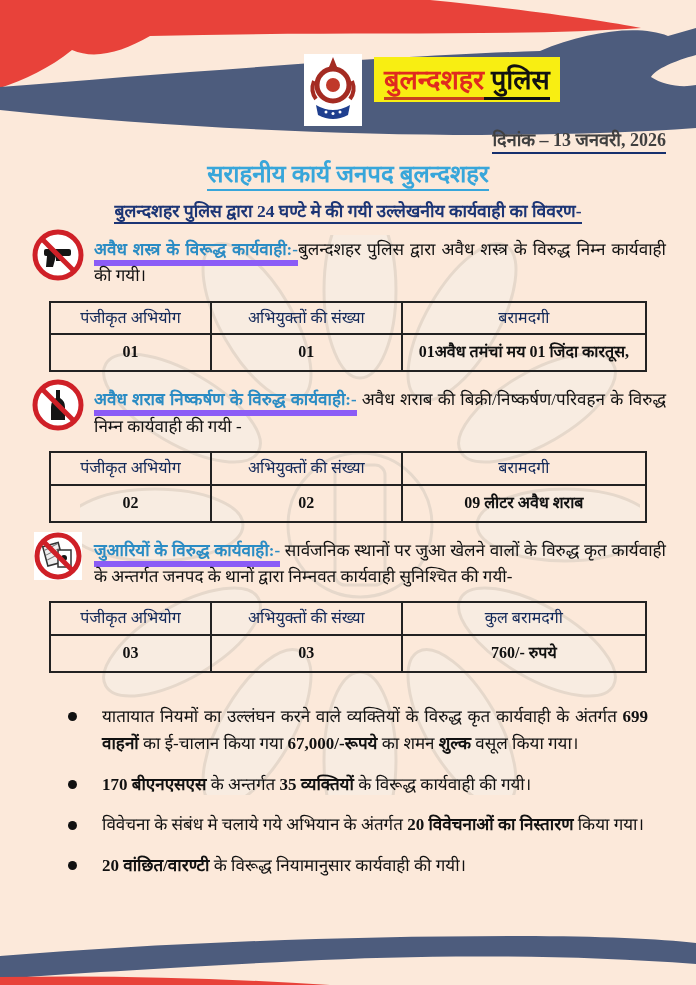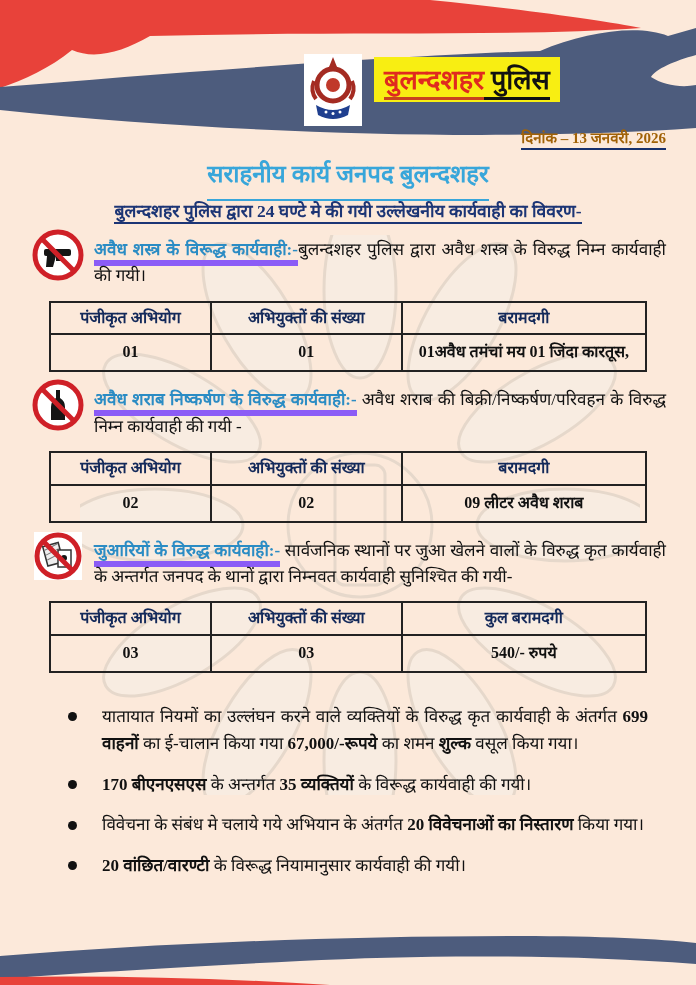--- a/index.html
+++ b/index.html
@@ -16,44 +16,44 @@
   .logo-box{position:absolute;left:304px;top:54px;width:58px;height:72px;background:#fff;z-index:3;}
   .logo-box svg{display:block;margin:1px auto;}
   .title-badge{
     position:absolute;left:374px;top:57px;z-index:3;background:#f8ee12;
     padding:3px 10px 5px 10px;font-weight:bold;font-size:27px;white-space:nowrap;
   }
   .title-badge .t1{color:#e02a1f;border-bottom:3px solid #c8431e;padding-bottom:2px;}
   .title-badge .t2{color:#111;border-bottom:3px solid #111;padding-bottom:2px;}
   .date-line{
     position:absolute;right:30px;top:127px;z-index:3;
-    color:#a16207;font-weight:bold;font-size:15px;
+    color:#404040;font-weight:bold;font-size:18px;
     border-bottom:2px solid #16306d;padding-bottom:1px;
   }
   .content{position:absolute;top:156px;left:30px;right:30px;z-index:2;}
   .main-heading{margin:0;text-align:center;}
   .main-heading span{
     color:#38a6da;font-size:24px;font-weight:bold;
-    border-bottom:2px solid #38a6da;padding-bottom:12px;
+    border-bottom:2px solid #38a6da;padding-bottom:2px;
   }
   .sub-heading{margin:9px 0 0 0;text-align:center;}
   .sub-heading span{
     color:#1c3575;font-size:17.5px;font-weight:bold;
     border-bottom:2px solid #1c3575;padding-bottom:1px;
   }
   .section{margin-top:15px;font-size:17px;line-height:1.55;text-align:justify;}
   .section p{margin:0;}
   .sec-icon{float:left;width:52px;height:52px;margin:-8px 10px 0 2px;}
   .sec-head{color:#2b8cc4;font-weight:bold;border-bottom:6px solid #8b5cf6;padding-bottom:1px;}
   table.stat{
     width:598px;margin:11px auto 0 auto;border-collapse:collapse;
     font-size:16px;table-layout:fixed;
   }
   table.stat th,table.stat td{border:2px solid #222;text-align:center;}
-  table.stat th{color:#13295a;font-weight:bold;padding:3px 4px;}
+  table.stat th{color:#13295a;font-weight:normal;padding:3px 4px;}
   table.stat td{color:#111;font-weight:bold;padding:5px 12px;}
   .c1{width:27%;} .c2{width:32%;} .c3{width:41%;}
   ul.bullets{margin:30px 18px 0 28px;padding:0;list-style:none;}
   ul.bullets li{
     position:relative;padding-left:44px;margin-bottom:13px;
     font-size:17px;line-height:1.62;text-align:justify;
   }
   ul.bullets li::before{
     content:'';position:absolute;left:10px;top:.55em;
     width:9px;height:9px;border-radius:50%;background:#111;
@@ -204,21 +204,21 @@
           </colgroup>
         <tbody>
             <tr>
           <th>पंजीकृत अभियोग</th>
           <th>अभियुक्तों की संख्या</th>
           <th>कुल बरामदगी</th>
         </tr>
         <tr>
           <td>03</td>
           <td>03</td>
-          <td>540/- रुपये</td>
+          <td>760/- रुपये</td>
         </tr>
       </tbody>
         </table>
     </div>
 
     <ul class="bullets">
         <li><span>यातायात नियमों का उल्लंघन करने वाले व्यक्तियों के विरुद्ध कृत कार्यवाही के अंतर्गत </span><span class="seg-b">699 वाहनों</span><span> का ई-चालान किया गया </span><span class="seg-b">67,000/-रूपये</span><span> का शमन </span><span class="seg-b">शुल्क</span><span> वसूल किया गया।</span></li>
         <li><span class="seg-b">170 बीएनएसएस</span><span> के अन्तर्गत </span><span class="seg-b">35 व्यक्तियों</span><span> के विरूद्ध कार्यवाही की गयी।</span></li>
         <li><span>विवेचना के संबंध मे चलाये गये अभियान के अंतर्गत </span><span class="seg-b">20 विवेचनाओं का निस्तारण</span><span> किया गया।</span></li>
         <li><span class="seg-b">20 वांछित/वारण्टी</span><span> के विरूद्ध नियामानुसार कार्यवाही की गयी।</span></li>

